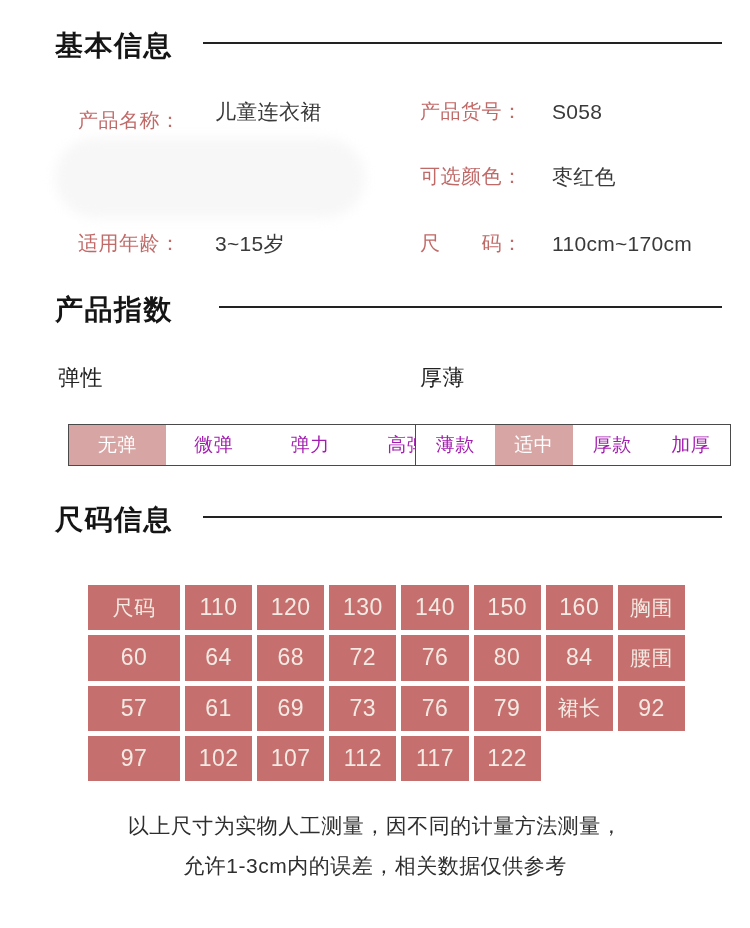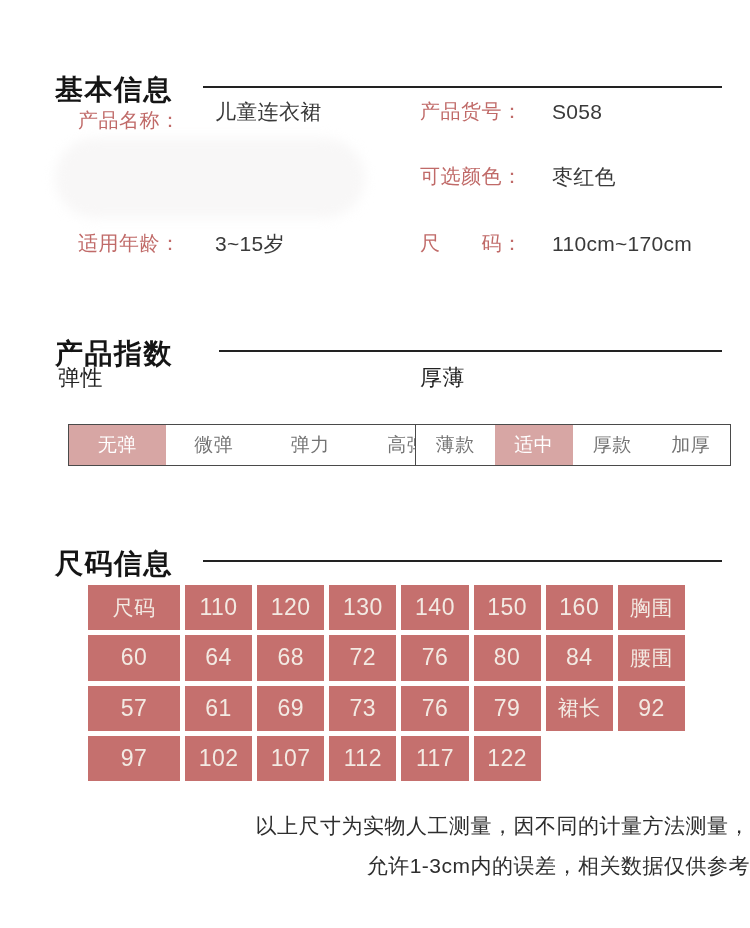--- a/index.html
+++ b/index.html
@@ -1,46 +1,46 @@
 <!DOCTYPE html>
 <html><head>
 <meta charset="utf-8">
 <style>
   html,body{margin:0;padding:0;background:#ffffff;}
   .page{
     position:relative;width:750px;height:928px;background:#ffffff;overflow:hidden;
     font-family:"Liberation Sans","DejaVu Sans",sans-serif;color:#3a3a3a;
   }
   
-  .section-head{position:absolute;left:55px;right:28px;display:flex;align-items:center;margin-top:44px;}
+  .section-head{position:absolute;left:55px;right:28px;display:flex;align-items:center;}
   .section-title{font-size:28px;font-weight:bold;color:#151515;letter-spacing:1.5px;line-height:1.25;}
   .head-rule{flex:1;margin-left:30px;border-top:2px solid #222222;transform:translateY(-3px);}
   
   .lbl{position:absolute;font-size:20px;color:#c06a68;line-height:1.2;letter-spacing:.5px;}
   .val{position:absolute;font-size:21px;color:#3a3a3a;line-height:1.2;letter-spacing:.3px;}
   
   .faint-blob{position:absolute;left:55px;top:138px;width:310px;height:80px;background:#f8f7f7;border-radius:40px;filter:blur(6px);}
   
   .axis-label{position:absolute;font-size:22px;color:#222222;line-height:1.2;letter-spacing:.5px;}
   .selector{position:absolute;height:42px;border:1.5px solid #4a4a4a;background:#ffffff;display:flex;box-sizing:border-box;}
-  .selector .opt{flex:1;display:flex;align-items:center;justify-content:center;font-size:19px;color:#737373;letter-spacing:.5px;}
+  .selector .opt{flex:1;display:flex;align-items:center;justify-content:center;font-size:19px;color:#a21caf;letter-spacing:.5px;}
   .selector .opt.selected{background:#d7a6a4;color:#ffffff;}
   
   .size-table{
     position:absolute;left:88px;top:585px;width:597px;height:196px;
     display:grid;grid-template-columns:92px repeat(7,1fr);grid-template-rows:repeat(4,1fr);
     gap:5px;background:#ffffff;
   }
   .size-table .cell{
     background:#c5706e;color:#f3eae3;display:flex;align-items:center;justify-content:center;
     font-size:23px;letter-spacing:.5px;
   }
   .size-table .cell.rowlabel{font-size:21px;}
   
-  .note{position:absolute;left:0;width:750px;text-align:right;font-size:21px;color:#2e2e2e;line-height:1.2;letter-spacing:.5px;}
+  .note{position:absolute;left:0;width:750px;text-align:center;font-size:21px;color:#2e2e2e;line-height:1.2;letter-spacing:.5px;}
 </style>
 </head>
 <body>
 
 <div class="page">
 
   <div class="section-head" style="top:28px;">
     <div class="section-title">基本信息</div>
     <div class="head-rule"></div>
   </div>

